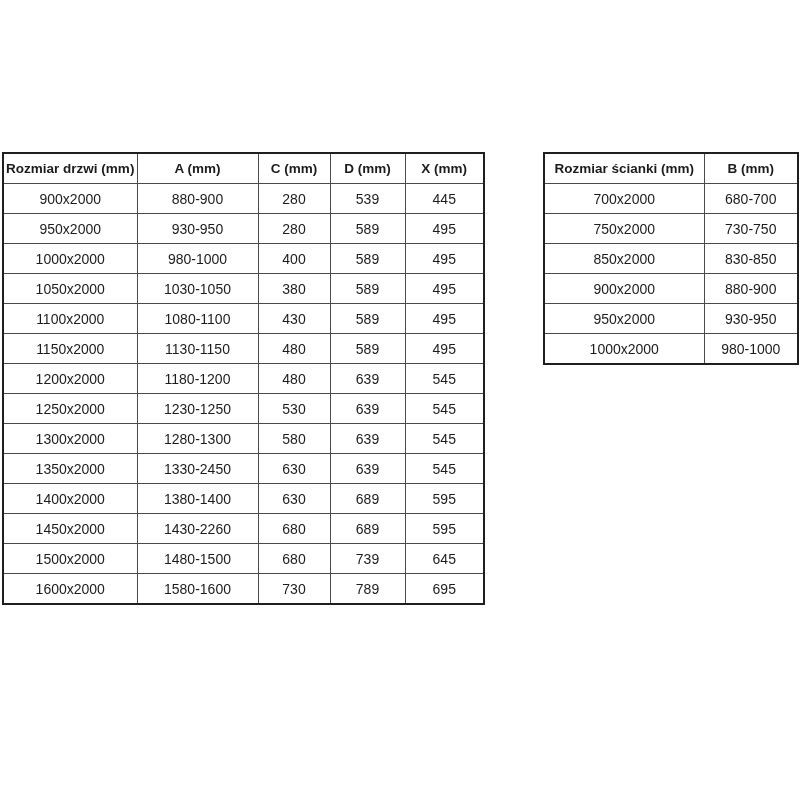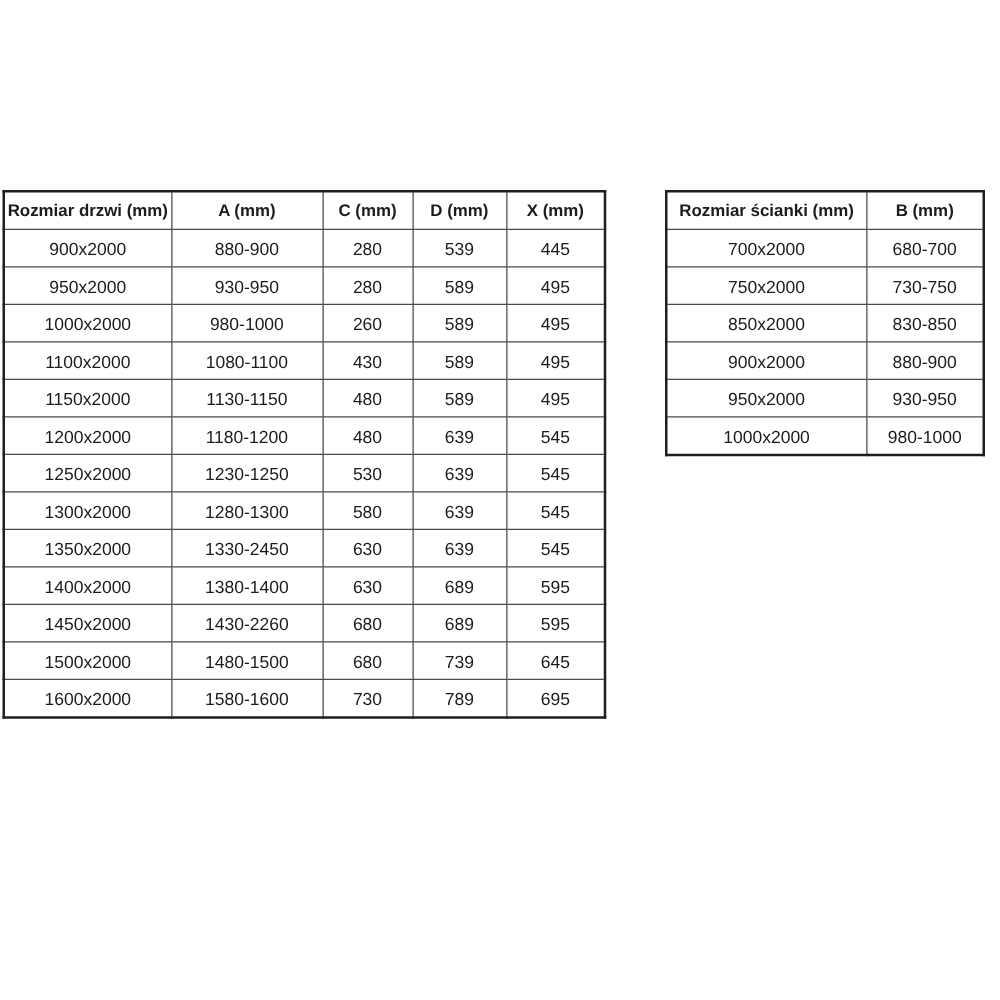--- a/index.html
+++ b/index.html
@@ -38,21 +38,21 @@
     font-weight: bold;
     font-size: 13.5px;
     margin-left: 45px;
   }
   table.doors {
     left: 2px;
     top: 152px;
     width: 481px;
   }
   table.walls {
-    left: 532px;
+    left: 543px;
     top: 152px;
     width: 254px;
   }
 </style>
 </head>
 <body>
 
 <div class="canvas">
 
   <table class="spec doors">
@@ -83,21 +83,28 @@
         <tr>
           <td>950x2000</td>
           <td>930-950</td>
           <td>280</td>
           <td>589</td>
           <td>495</td>
         </tr>
         <tr>
           <td>1000x2000</td>
           <td>980-1000</td>
-          <td>260</td>
+          <td>400</td>
+          <td>589</td>
+          <td>495</td>
+        </tr>
+        <tr>
+          <td>1050x2000</td>
+          <td>1030-1050</td>
+          <td>380</td>
           <td>589</td>
           <td>495</td>
         </tr>
         <tr>
           <td>1100x2000</td>
           <td>1080-1100</td>
           <td>430</td>
           <td>589</td>
           <td>495</td>
         </tr>

